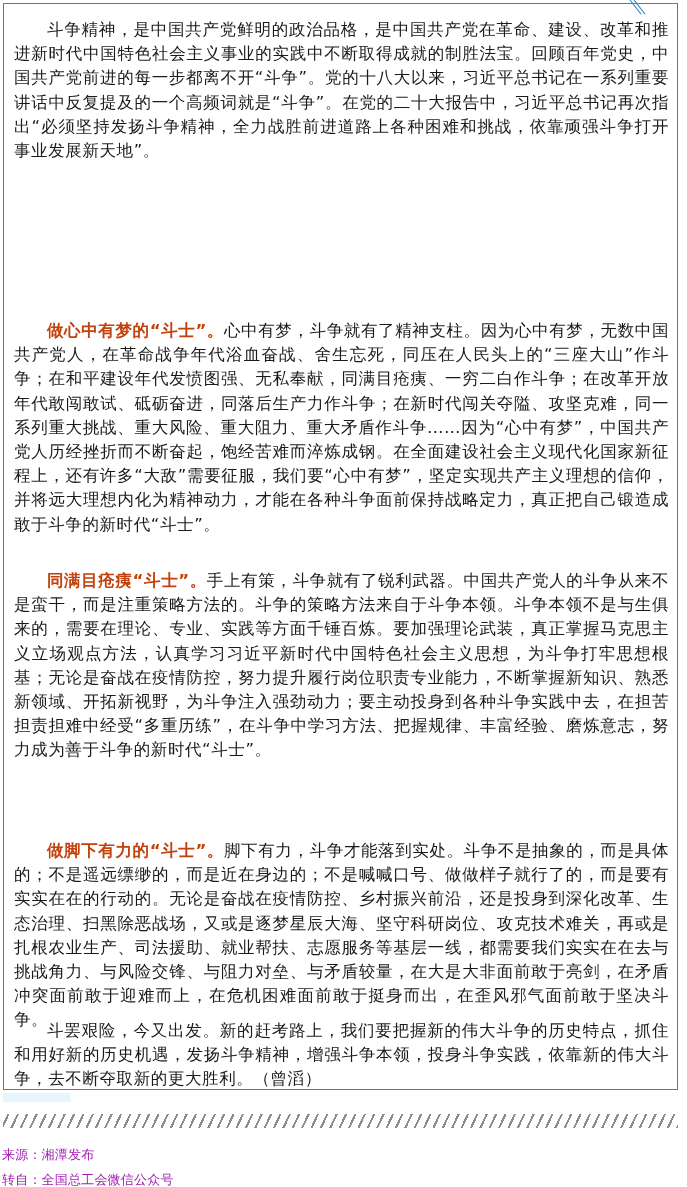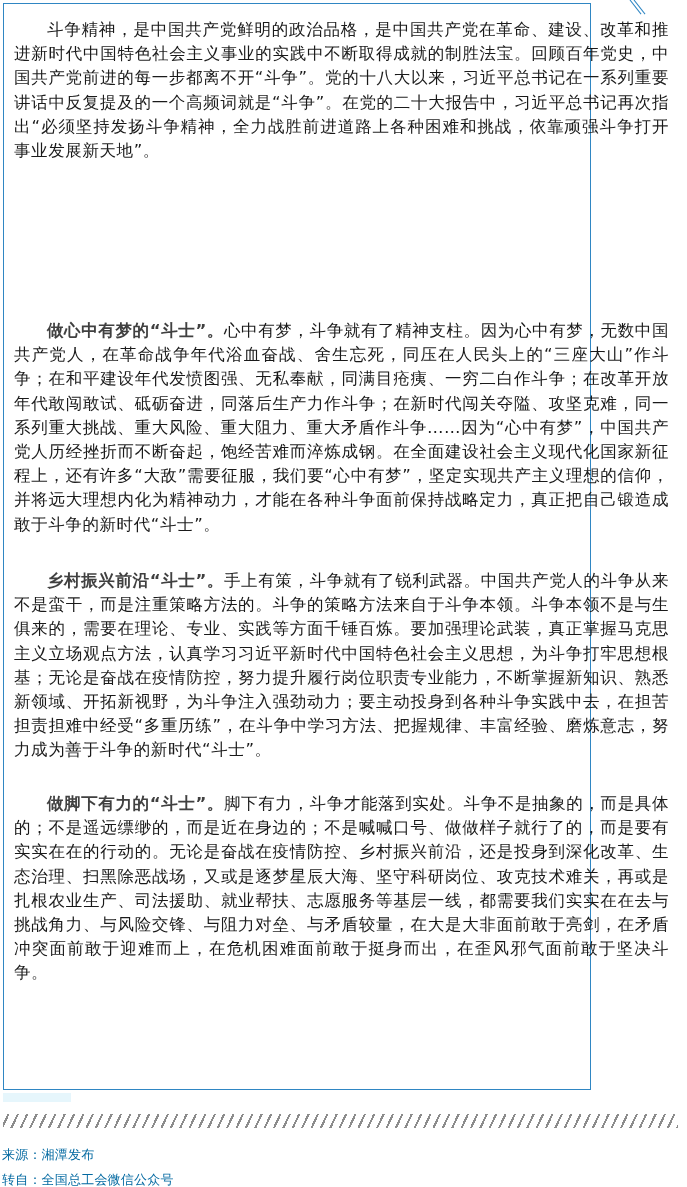--- a/index.html
+++ b/index.html
@@ -1,38 +1,38 @@
 <!DOCTYPE html>
 <html><head>
   <meta charset="utf-8">
   <style>
     html, body { margin: 0; padding: 0; background: #ffffff; }
     body { width: 687px; height: 1187px; position: relative; overflow: hidden;
       font-family: "DejaVu Sans", "Liberation Sans", sans-serif; color: #1a1a1a; }
-    .article-box { position: absolute; left: 3px; top: 3px; width: 588px; height: 1087px;
+    .article-box { position: absolute; left: 3px; top: 3px; width: 675px; height: 1087px;
       border: 1px solid #2f86c3; box-sizing: border-box; background: #fff; }
     .deco-lines { position: absolute; left: 627px; top: 0; width: 20px; height: 14px; }
     .deco-lines span { position: absolute; top: -6px; width: 1px; height: 18px; background: #2f86c3; transform: rotate(-38deg); }
     .deco-lines span:nth-child(1) { left: 4px; }
     .deco-lines span:nth-child(2) { left: 8px; }
     .para { position: absolute; left: 10px; width: 655px; margin: 0;
       font-size: 16.5px; line-height: 24.2px; text-indent: 33px; text-align: justify;
       letter-spacing: 0.6px; }
-    .heading { color: #404040; font-weight: bold; }
+    .heading { color: #c2410c; font-weight: bold; }
     .p1 { top: 14px; }
     .p2 { top: 189px; }
     .p3 { top: 315px; }
     .p4 { top: 565px; }
-    .p5 { top: 788px; }
+    .p5 { top: 835px; }
     .p6 { top: 1015px; }
     .tab-strip { position: absolute; left: 3px; top: 1093px; width: 68px; height: 9px; background: #e6f6fc; }
     .hatch { position: absolute; left: 3px; top: 1114px; width: 675px; height: 14px;
       background: repeating-linear-gradient(115deg, #ffffff 0px, #ffffff 4px, #7f7f7f 4px, #7f7f7f 6px, #ffffff 6px, #ffffff 8.5px);
       opacity: 0.9; }
-    .meta { position: absolute; left: 2px; font-size: 13px; color: #0369a1; letter-spacing: 0.2px; }
+    .meta { position: absolute; left: 2px; font-size: 13px; color: #a21caf; letter-spacing: 0.2px; }
     .meta-source { top: 1146px; }
     .meta-repost { top: 1171px; }
   </style>
 </head>
 <body>
 
 <div class="article-box">
   <div class="deco-lines">
       <span></span>
       <span></span>
@@ -41,26 +41,29 @@
   <p class="para p1">
     <span class="heading"></span><span>斗争精神，是中国共产党鲜明的政治品格，是中国共产党在革命、建设、改革和推进新时代中国特色社会主义事业的实践中不断取得成就的制胜法宝。回顾百年党史，中国共产党前进的每一步都离不开“斗争”。党的十八大以来，习近平总书记在一系列重要讲话中反复提及的一个高频词就是“斗争”。在党的二十大报告中，习近平总书记再次指出“必须坚持发扬斗争精神，全力战胜前进道路上各种困难和挑战，依靠顽强斗争打开事业发展新天地”。</span>
   </p>
 
 
   <p class="para p3">
     <span class="heading">做心中有梦的“斗士”。</span><span>心中有梦，斗争就有了精神支柱。因为心中有梦，无数中国共产党人，在革命战争年代浴血奋战、舍生忘死，同压在人民头上的“三座大山”作斗争；在和平建设年代发愤图强、无私奉献，同满目疮痍、一穷二白作斗争；在改革开放年代敢闯敢试、砥砺奋进，同落后生产力作斗争；在新时代闯关夺隘、攻坚克难，同一系列重大挑战、重大风险、重大阻力、重大矛盾作斗争……因为“心中有梦”，中国共产党人历经挫折而不断奋起，饱经苦难而淬炼成钢。在全面建设社会主义现代化国家新征程上，还有许多“大敌”需要征服，我们要“心中有梦”，坚定实现共产主义理想的信仰，并将远大理想内化为精神动力，才能在各种斗争面前保持战略定力，真正把自己锻造成敢于斗争的新时代“斗士”。</span>
   </p>
 
   <p class="para p4">
-    <span class="heading">乡村振兴前沿“斗士”。</span><span>手上有策，斗争就有了锐利武器。中国共产党人的斗争从来不是蛮干，而是注重策略方法的。斗争的策略方法来自于斗争本领。斗争本领不是与生俱来的，需要在理论、专业、实践等方面千锤百炼。要加强理论武装，真正掌握马克思主义立场观点方法，认真学习习近平新时代中国特色社会主义思想，为斗争打牢思想根基；无论是奋战在疫情防控，努力提升履行岗位职责专业能力，不断掌握新知识、熟悉新领域、开拓新视野，为斗争注入强劲动力；要主动投身到各种斗争实践中去，在担苦担责担难中经受“多重历练”，在斗争中学习方法、把握规律、丰富经验、磨炼意志，努力成为善于斗争的新时代“斗士”。</span>
+    <span class="heading">同满目疮痍“斗士”。</span><span>手上有策，斗争就有了锐利武器。中国共产党人的斗争从来不是蛮干，而是注重策略方法的。斗争的策略方法来自于斗争本领。斗争本领不是与生俱来的，需要在理论、专业、实践等方面千锤百炼。要加强理论武装，真正掌握马克思主义立场观点方法，认真学习习近平新时代中国特色社会主义思想，为斗争打牢思想根基；无论是奋战在疫情防控，努力提升履行岗位职责专业能力，不断掌握新知识、熟悉新领域、开拓新视野，为斗争注入强劲动力；要主动投身到各种斗争实践中去，在担苦担责担难中经受“多重历练”，在斗争中学习方法、把握规律、丰富经验、磨炼意志，努力成为善于斗争的新时代“斗士”。</span>
   </p>
 
   <p class="para p5">
     <span class="heading">做脚下有力的“斗士”。</span><span>脚下有力，斗争才能落到实处。斗争不是抽象的，而是具体的；不是遥远缥缈的，而是近在身边的；不是喊喊口号、做做样子就行了的，而是要有实实在在的行动的。无论是奋战在疫情防控、乡村振兴前沿，还是投身到深化改革、生态治理、扫黑除恶战场，又或是逐梦星辰大海、坚守科研岗位、攻克技术难关，再或是扎根农业生产、司法援助、就业帮扶、志愿服务等基层一线，都需要我们实实在在去与挑战角力、与风险交锋、与阻力对垒、与矛盾较量，在大是大非面前敢于亮剑，在矛盾冲突面前敢于迎难而上，在危机困难面前敢于挺身而出，在歪风邪气面前敢于坚决斗争。</span>
   </p>
 
+  <p class="para p6">
+    <span class="heading"></span><span>斗罢艰险，今又出发。新的赶考路上，我们要把握新的伟大斗争的历史特点，抓住和用好新的历史机遇，发扬斗争精神，增强斗争本领，投身斗争实践，依靠新的伟大斗争，去不断夺取新的更大胜利。（曾滔）</span>
+  </p>
 </div>
 
 <div class="tab-strip"></div>
 <div class="hatch"></div>
 
 <div class="meta meta-source">来源：湘潭发布</div>
 <div class="meta meta-repost">转自：全国总工会微信公众号</div>
 
 </body></html>

